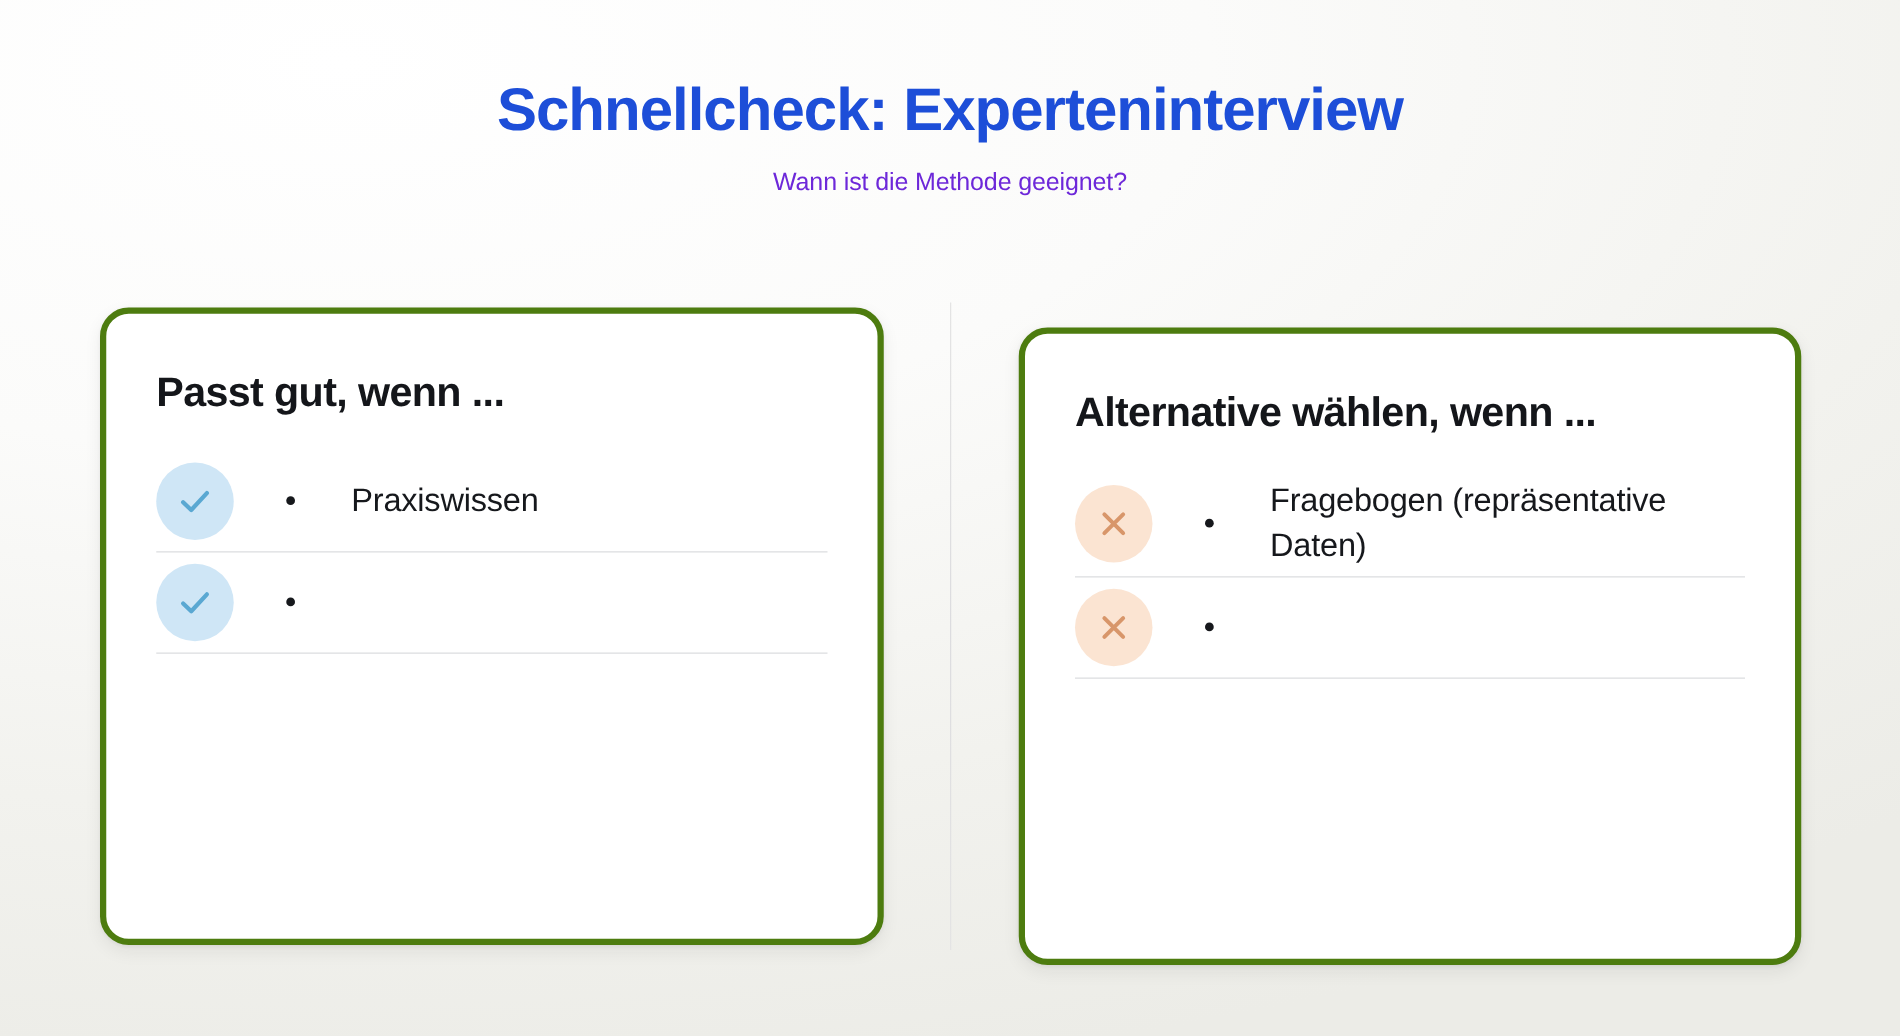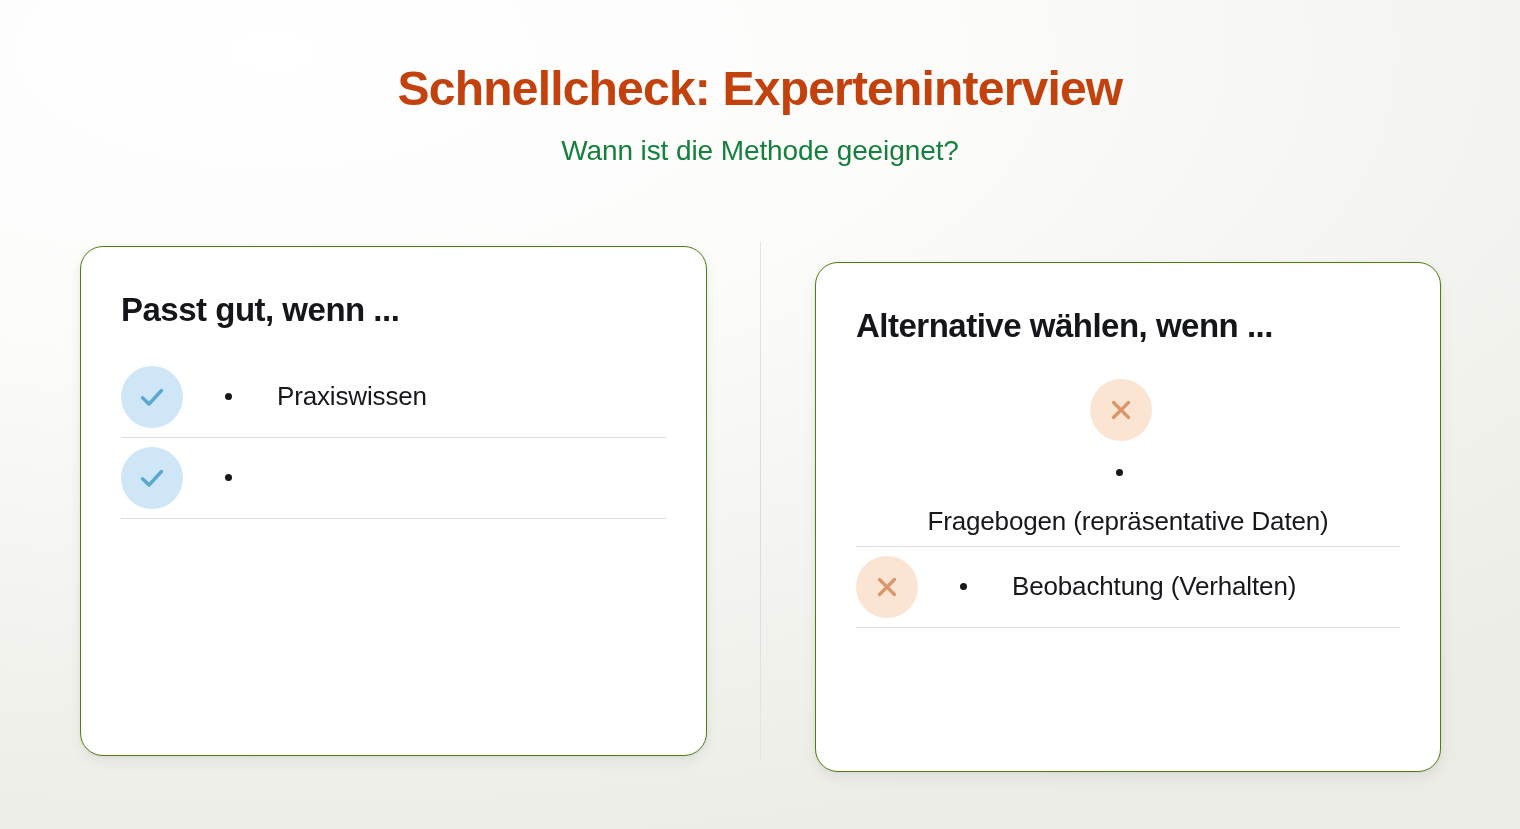--- a/index.html
+++ b/index.html
@@ -16,42 +16,42 @@
 
   
   .header {
     position:absolute; left:0; right:0; top:62px;
     text-align:center;
   }
   .deck-title {
     font-size:48px;
     font-weight:bold;
     letter-spacing:-0.8px;
-    color:#c2410c;
+    color:#1d4ed8;
     line-height:1.12;
   }
   .deck-subtitle {
     margin-top:19px;
-    font-size:28px;
+    font-size:20px;
     font-weight:normal;
-    color:#15803d;
+    color:#6d28d9;
     letter-spacing:-0.1px;
   }
 
   
   .columns {
     position:absolute;
     left:80px; top:246px;
     width:1361px; height:510px;
   }
   .card {
     position:absolute;
     top:0; height:510px;
     background:#ffffff;
-    border:1px solid #4d7c0f;
+    border:5px solid #4d7c0f;
     border-radius:23px;
     box-shadow:0 5px 14px rgba(23,25,30,0.065), 0 1px 3px rgba(23,25,30,0.05);
     padding:44px 40px 0 40px;
   }
   .card-left  { left:0;    width:627px; }
   .card-right { left:735px; width:626px;margin-top:16px; }
 
   .card-heading {
     font-size:33px;
     font-weight:bold;
@@ -71,21 +71,21 @@
   
   .item-list { margin-top:28px; }
 
   .item-row {
     display:flex;
     align-items:center;
     min-height:80px;
     padding:6px 0;
     gap:28px;
   }
-  .item-row.two-line { align-items:center;flex-direction:column; }
+  .item-row.two-line { align-items:center; }
 
   .badge {
     flex:0 0 auto;
     width:62px; height:62px;
     border-radius:50%;
     display:flex; align-items:center; justify-content:center;
     margin-right:14px;
   }
   .badge-check { background:#cfe6f6; }
   .badge-cross { background:#fbe4d2; }
@@ -169,21 +169,20 @@
       </div>
       <div class="row-separator"></div>
 
       <div class="item-row">
         <span class="badge badge-cross">
           <svg width="32" height="32" viewBox="0 0 32 32" aria-hidden="true">
             <path d="M8.5 8.5 L23.5 23.5 M23.5 8.5 L8.5 23.5" fill="none" stroke="#d8966a" stroke-width="3.2" stroke-linecap="round"></path>
           </svg>
         </span>
         <span class="bullet-dot"></span>
-        <span class="item-text">Beobachtung (Verhalten)</span>
       </div>
       <div class="row-separator"></div>
 
 
     </div>
   </div>
 
 </div>
 
 </body></html>

